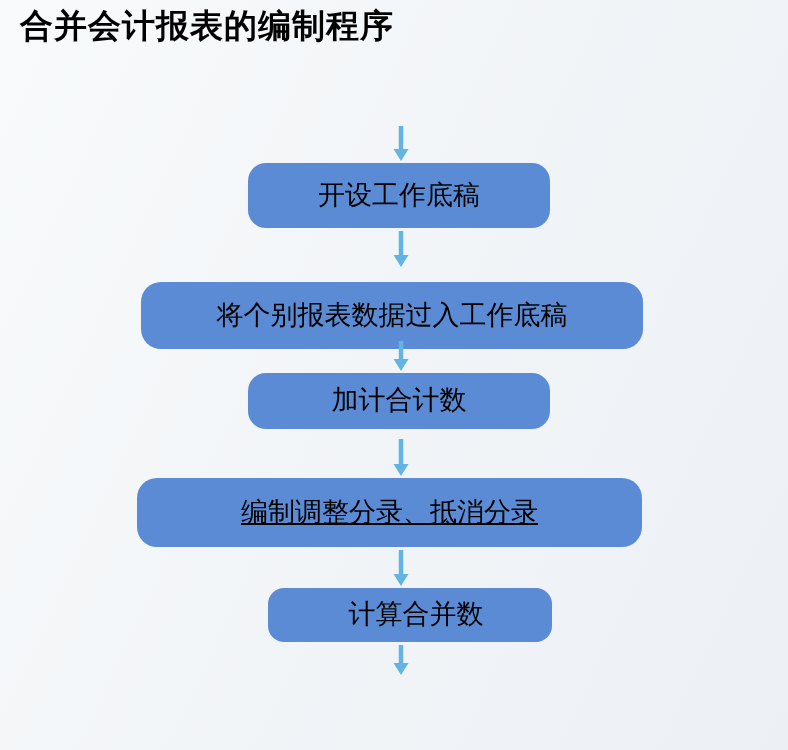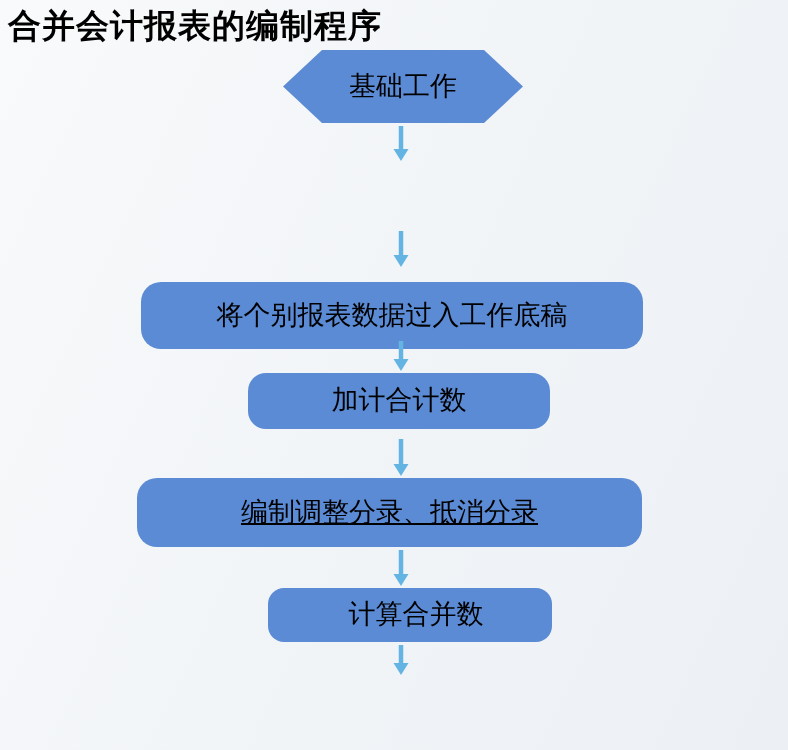--- a/index.html
+++ b/index.html
@@ -13,21 +13,21 @@
   body{
     font-family:"Liberation Sans","DejaVu Sans",sans-serif;
     overflow:hidden;
   }
   .canvas{
     position:relative;
     width:788px;height:750px;
     background:linear-gradient(115deg,#f8fafb 0%,#f1f4f7 55%,#ecf0f5 100%);
   }
   .page-title{
-    position:absolute;left:8px;top:4px;
+    position:absolute;left:20px;top:4px;
     font-size:33px;font-weight:bold;color:var(--text);
     letter-spacing:1px;white-space:nowrap;
     font-family:"Liberation Sans","DejaVu Sans",sans-serif;
   }
   .shape{
     position:absolute;
     background:var(--shape-fill);
     display:flex;align-items:center;justify-content:center;
     text-align:center;
   }
@@ -53,29 +53,29 @@
   .a1{top:126px;} .a2{top:231px;} .a3{top:341px;}
   .a4{top:439px;} .a5{top:550px;} .a6{top:645px;}
 </style>
 </head>
 <body>
 
 <div class="canvas">
 
   <div class="page-title">合并会计报表的编制程序</div>
 
-  <div class="shape hexagon">
-    <span class="label">基础工作</span>
-  </div>
 
   <svg class="arrow a1" width="18" height="35" viewBox="0 0 18 35">
     <line x1="9" y1="0" x2="9" y2="23" stroke="currentColor" stroke-width="4.5"></line>
     <polygon points="1.5,23 16.5,23 9,35" fill="currentColor"></polygon>
   </svg>
 
+  <div class="shape rect-1">
+    <span class="label">开设工作底稿</span>
+  </div>
 
   <svg class="arrow a2" width="18" height="36" viewBox="0 0 18 36">
     <line x1="9" y1="0" x2="9" y2="24" stroke="currentColor" stroke-width="4.5"></line>
     <polygon points="1.5,24 16.5,24 9,36" fill="currentColor"></polygon>
   </svg>
 
   <div class="shape rect-2">
     <span class="label">将个别报表数据过入工作底稿</span>
   </div>
 

